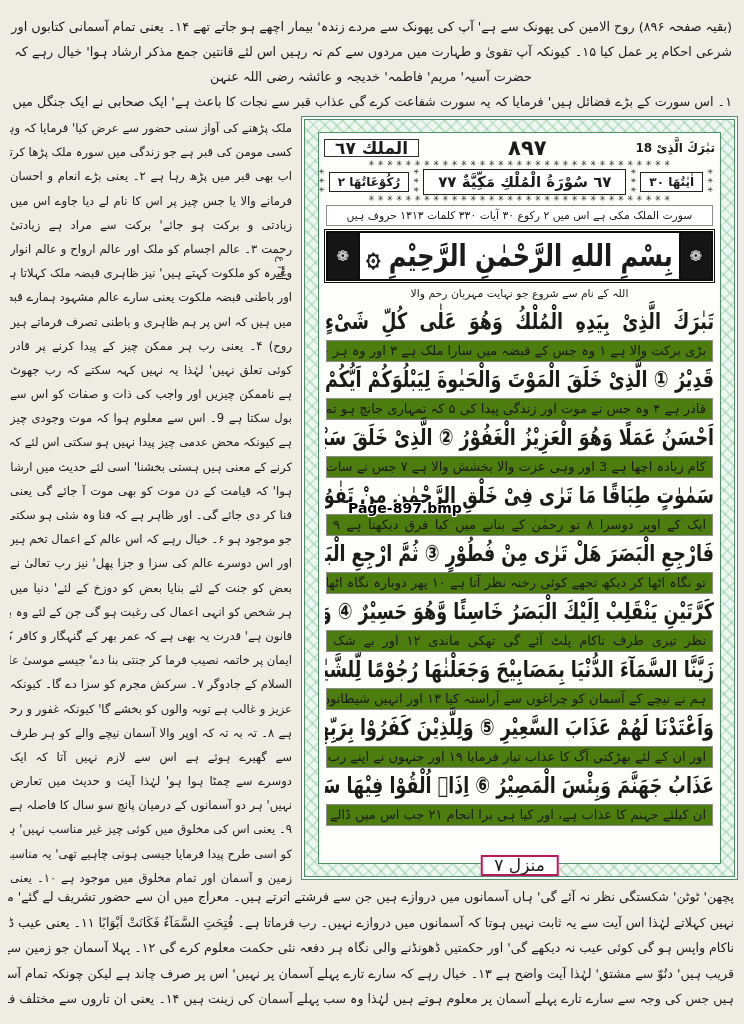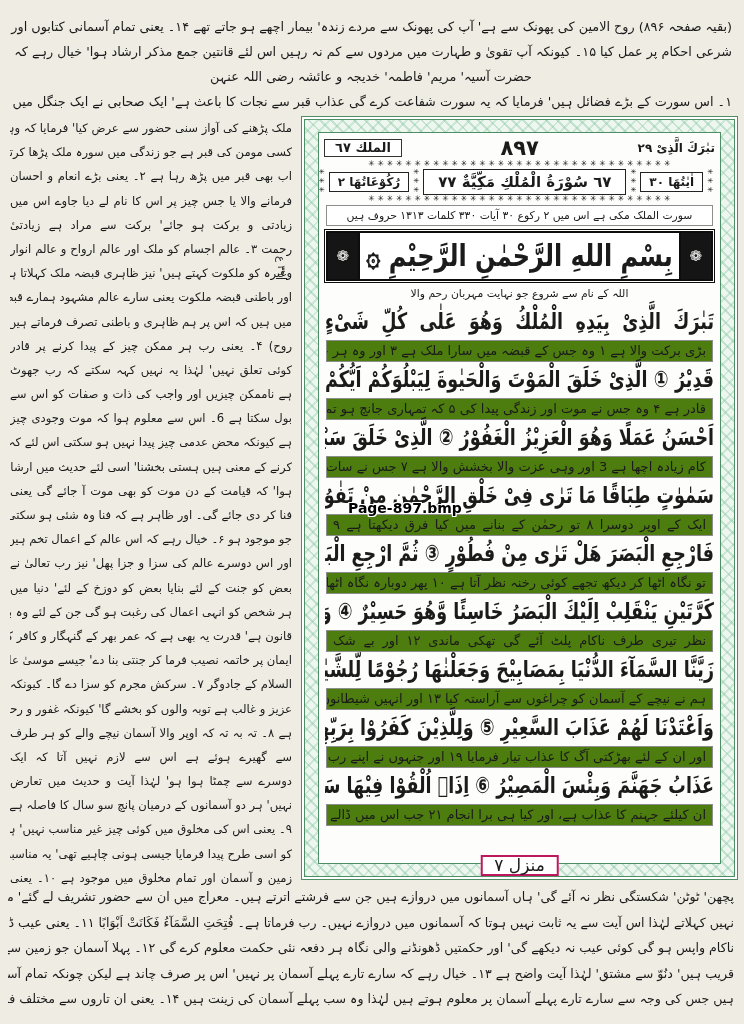--- a/index.html
+++ b/index.html
@@ -52,21 +52,21 @@
   .inner{
     width:100%;height:100%;box-sizing:border-box;
     border:1px solid var(--frame-green);
     background:#fdfdfb;padding:3px 5px;
     display:flex;flex-direction:column;overflow:hidden;
   }
   
   .head-row{display:flex;align-items:center;font-size:12px;font-weight:bold;height:24px;}
   .head-juz{white-space:nowrap;}
   .head-page{flex:1;text-align:center;font-size:21px;font-weight:bold;letter-spacing:2px;}
-  .head-surah{border:1px solid #333;padding:0 10px;font-size:13px;line-height:16px;background:#fff;white-space:nowrap;}
+  .head-surah{border:1px solid #333;padding:0 10px;font-size:17px;line-height:16px;background:#fff;white-space:nowrap;}
   
   .star-box{
     position:relative;display:flex;align-items:stretch;justify-content:space-between;
     margin:2px 0 1px;padding:6px 2px;gap:4px;
   }
   .star-box::before,.star-box::after{
     content:"✳ ✳ ✳ ✳ ✳ ✳ ✳ ✳ ✳ ✳ ✳ ✳ ✳ ✳ ✳ ✳ ✳ ✳ ✳ ✳ ✳ ✳ ✳ ✳ ✳ ✳ ✳ ✳ ✳ ✳ ✳ ✳ ✳";
     position:absolute;left:0;right:0;font-size:8px;line-height:8px;color:#111;
     overflow:hidden;white-space:nowrap;text-align:center;
   }
@@ -149,21 +149,21 @@
       <div class="tline">اب بھی قبر میں پڑھ رہا ہے ۲۔ یعنی بڑے انعام و احسان</div>
       <div class="tline">فرمانے والا یا جس چیز پر اس کا نام لے دیا جاوے اس میں</div>
       <div class="tline">زیادتی و برکت ہو جائے' برکت سے مراد ہے زیادتیٔ</div>
       <div class="tline">رحمت ۳۔ عالم اجسام کو ملک اور عالم ارواح و عالم انوار</div>
       <div class="tline">وغیرہ کو ملکوت کہتے ہیں' نیز ظاہری قبضہ ملک کہلاتا ہے'</div>
       <div class="tline">اور باطنی قبضہ ملکوت یعنی سارے عالم مشہود ہمارے قبضہ</div>
       <div class="tline">میں ہیں کہ اس پر ہم ظاہری و باطنی تصرف فرماتے ہیں (از</div>
       <div class="tline">روح) ۴۔ یعنی رب ہر ممکن چیز کے پیدا کرنے پر قادر</div>
       <div class="tline">کوئی تعلق نہیں' لہٰذا یہ نہیں کہہ سکتے کہ رب جھوٹ</div>
       <div class="tline">ہے ناممکن چیزیں اور واجب کی ذات و صفات کو اس سے</div>
-      <div class="tline">بول سکتا ہے 6۔ اس سے معلوم ہوا کہ موت وجودی چیز</div>
+      <div class="tline">بول سکتا ہے 9۔ اس سے معلوم ہوا کہ موت وجودی چیز</div>
       <div class="tline">ہے کیونکہ محض عدمی چیز پیدا نہیں ہو سکتی اس لئے کہ پیدا</div>
       <div class="tline">کرنے کے معنی ہیں ہستی بخشنا' اسی لئے حدیث میں ارشاد</div>
       <div class="tline">ہوا' کہ قیامت کے دن موت کو بھی موت آ جائے گی یعنی</div>
       <div class="tline">فنا کر دی جائے گی۔ اور ظاہر ہے کہ فنا وہ شئی ہو سکتی ہے</div>
       <div class="tline">جو موجود ہو ۶۔ خیال رہے کہ اس عالم کے اعمال تخم ہیں</div>
       <div class="tline">اور اس دوسرے عالم کی سزا و جزا پھل' نیز رب تعالیٰ نے</div>
       <div class="tline">بعض کو جنت کے لئے بنایا بعض کو دوزخ کے لئے' دنیا میں</div>
       <div class="tline">ہر شخص کو انہی اعمال کی رغبت ہو گی جن کے لئے وہ بنا یہ</div>
       <div class="tline">قانون ہے' قدرت یہ بھی ہے کہ عمر بھر کے گنہگار و کافر کو</div>
       <div class="tline">ایمان پر خاتمہ نصیب فرما کر جنتی بنا دے' جیسے موسیٰ علیہ</div>
@@ -178,21 +178,21 @@
       <div class="tline">زمین و آسمان اور تمام مخلوق میں موجود ہے ۱۰۔ یعنی</div>
     </div>
 
   <div class="margin-note">۳۹ ع</div>
 
   <div class="quran-frame">
     <div class="band">
       <div class="inner">
 
         <div class="head-row">
-          <span class="head-juz">تبٰرَكَ الَّذِیْ ۲۹</span>
+          <span class="head-juz">تبٰرَكَ الَّذِیْ 18</span>
           <span class="head-page">۸۹۷</span>
           <span class="head-surah">الملك ٦٧</span>
         </div>
 
         <div class="star-box">
           <span class="star-sep"></span>
           <span class="star-cell">اٰیٰتُهَا ۳۰</span>
           <span class="star-sep"></span>
           <span class="star-cell title">٦٧ سُوْرَةُ الْمُلْكِ مَكِّیَّةٌ ٧٧</span>
           <span class="star-sep"></span>

